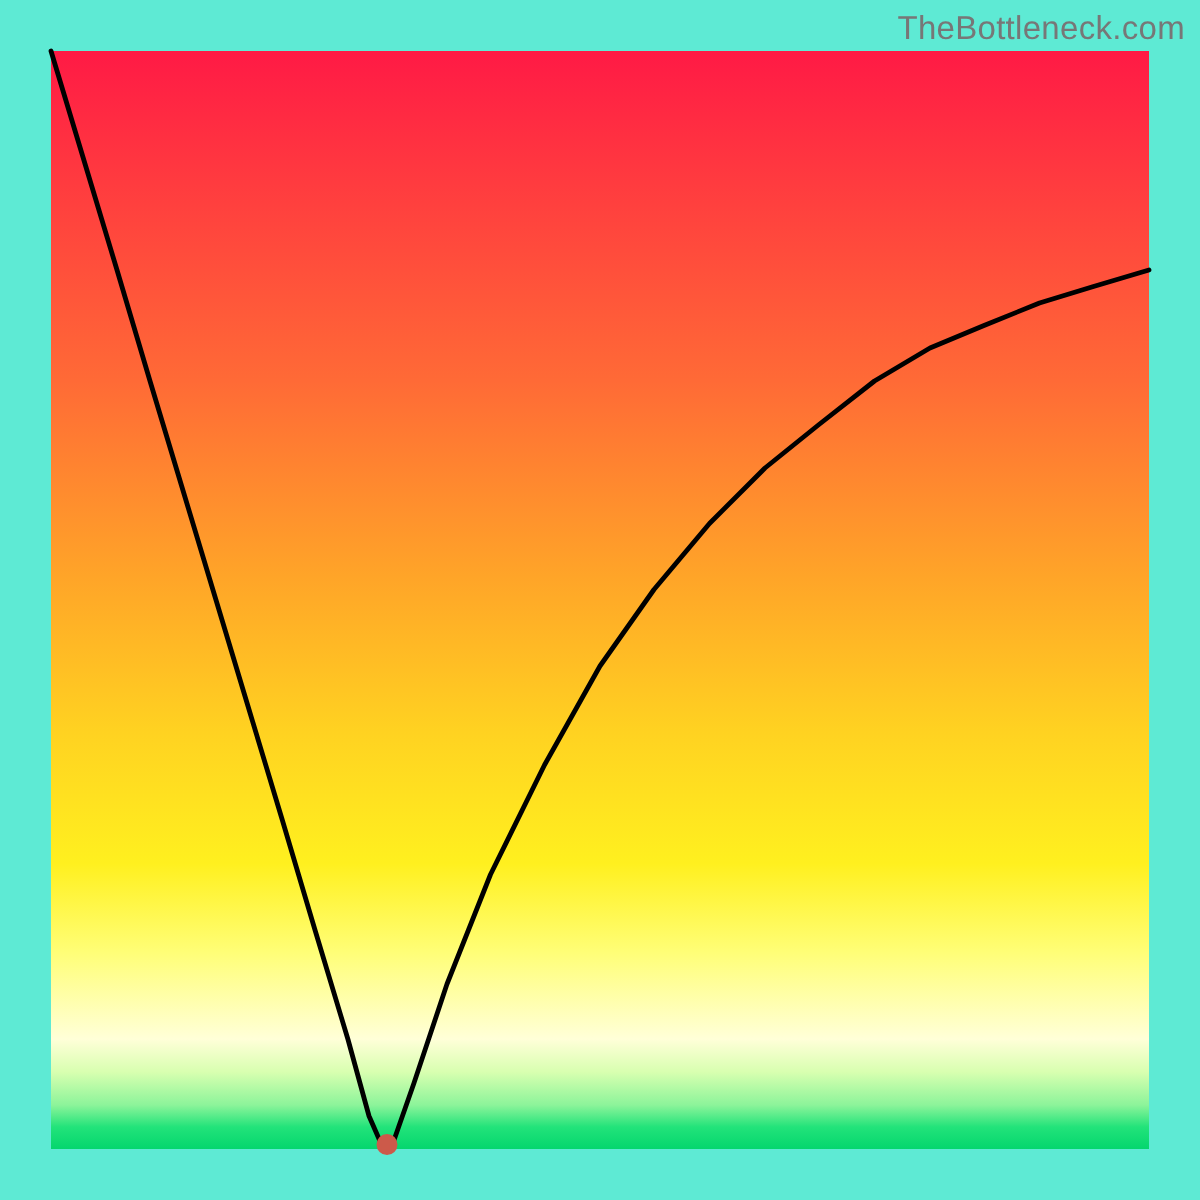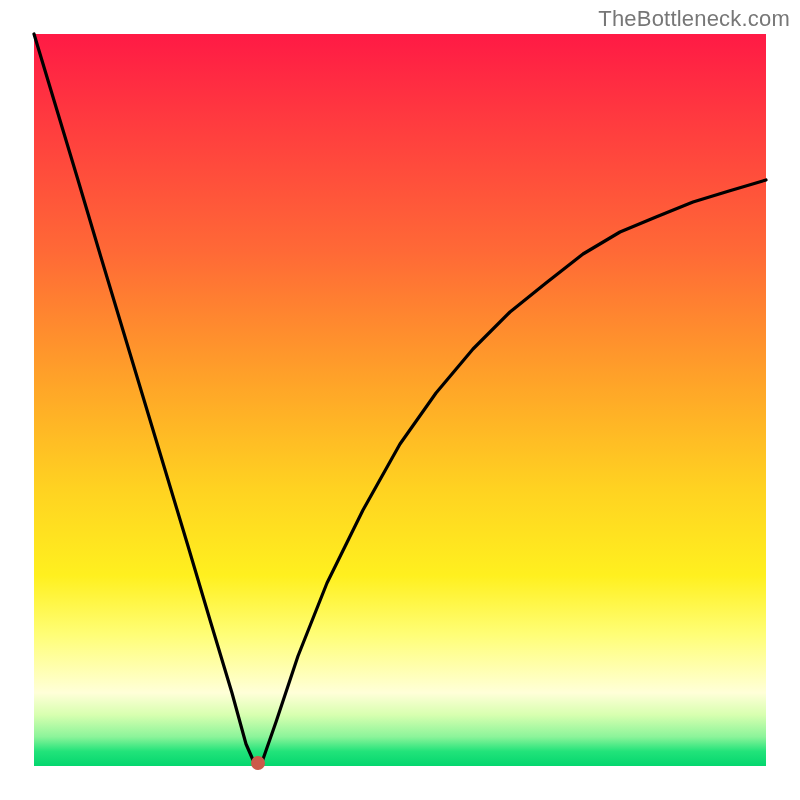--- a/index.html
+++ b/index.html
@@ -10,21 +10,21 @@
     background: #000;
     overflow: hidden;
     font-family: Arial, Helvetica, sans-serif;
   }
   .frame {
     position: absolute;
     left: 0;
     top: 0;
     width: 800px;
     height: 800px;
-    background: #ffffff;
+    background: #5eead4;
   }
   .plot-area {
     position: absolute;
     left: 34px;
     top: 34px;
     width: 732px;
     height: 732px;
     
     background: linear-gradient(
       to bottom,

